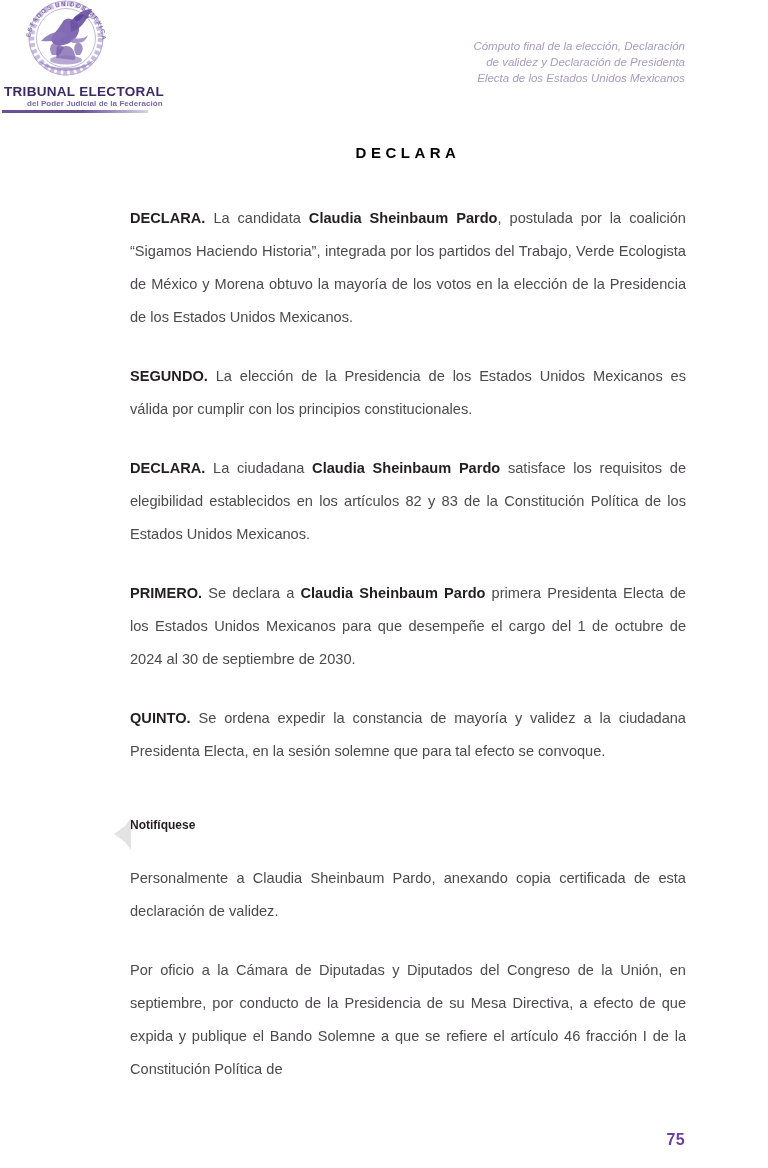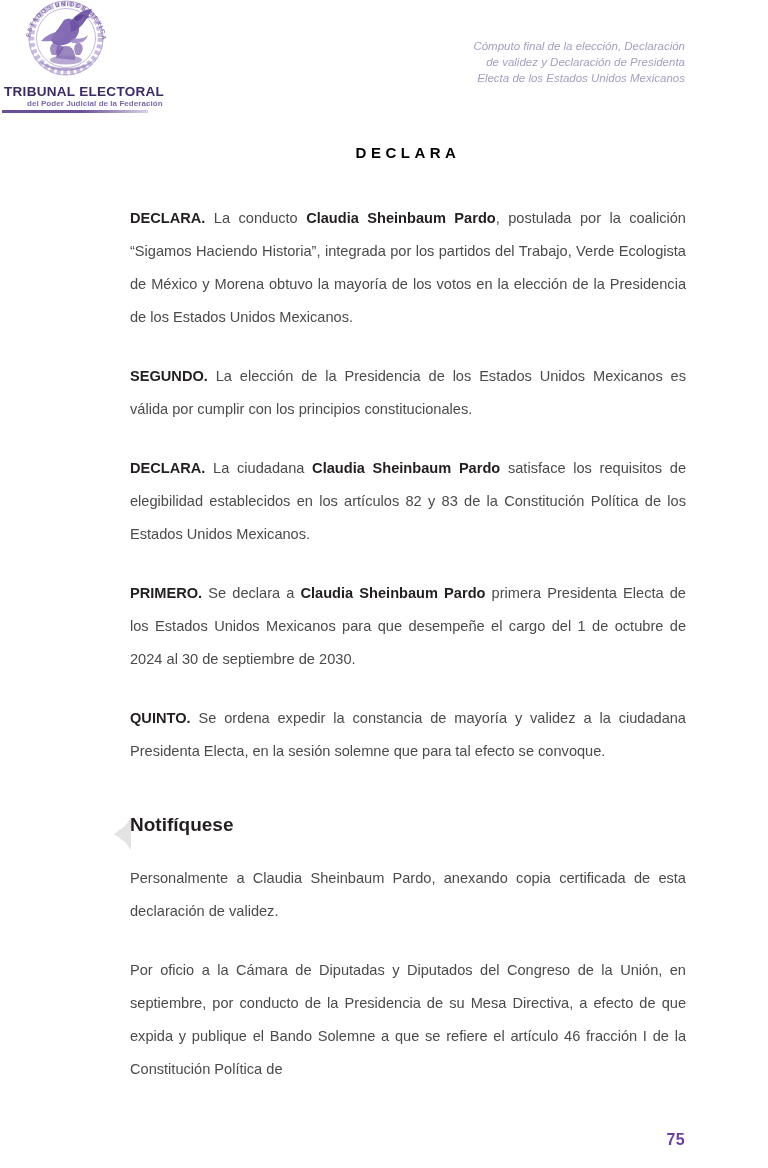--- a/index.html
+++ b/index.html
@@ -102,21 +102,21 @@
     text-align: justify;
     text-justify: inter-word;
   }
   p.para:last-child { margin-bottom: 0; }
   p.para b, p.para strong {
     color: #231f20;
     font-weight: bold;
   }
   p.heading {
     margin: 0 0 24px 0;
-    font-size: 19px;
+    font-size: 12px;
     line-height: 26px;
     font-weight: bold;
     color: #231f20;
     text-align: left;
   }
   .gap-notif { height: 18px; }
 
   
   .nav-chevron {
     position: absolute;
@@ -187,21 +187,21 @@
   <div>Cómputo final de la elección, Declaración</div>
   <div>de validez y Declaración de Presidenta</div>
   <div>Electa de los Estados Unidos Mexicanos</div>
 </div>
 
 <div class="doc-title">DECLARA</div>
 
 <div class="body-col">
 
   <p class="para">
-    <b>DECLARA.</b><span> La conducto </span><b>Claudia Sheinbaum Pardo</b><span>, postulada por la coalición “Sigamos Haciendo Historia”, integrada por los partidos del Trabajo, Verde Ecologista de México y Morena obtuvo la mayoría de los votos en la elección de la Presidencia de los Estados Unidos Mexicanos.</span>
+    <b>DECLARA.</b><span> La candidata </span><b>Claudia Sheinbaum Pardo</b><span>, postulada por la coalición “Sigamos Haciendo Historia”, integrada por los partidos del Trabajo, Verde Ecologista de México y Morena obtuvo la mayoría de los votos en la elección de la Presidencia de los Estados Unidos Mexicanos.</span>
   </p>
 
   <p class="para">
     <b>SEGUNDO.</b><span> La elección de la Presidencia de los Estados Unidos Mexicanos es válida por cumplir con los principios constitucionales.</span><b></b><span></span>
   </p>
 
   <p class="para">
     <b>DECLARA.</b><span> La ciudadana </span><b>Claudia Sheinbaum Pardo</b><span> satisface los requisitos de elegibilidad establecidos en los artículos 82 y 83 de la Constitución Política de los Estados Unidos Mexicanos.</span>
   </p>
 

